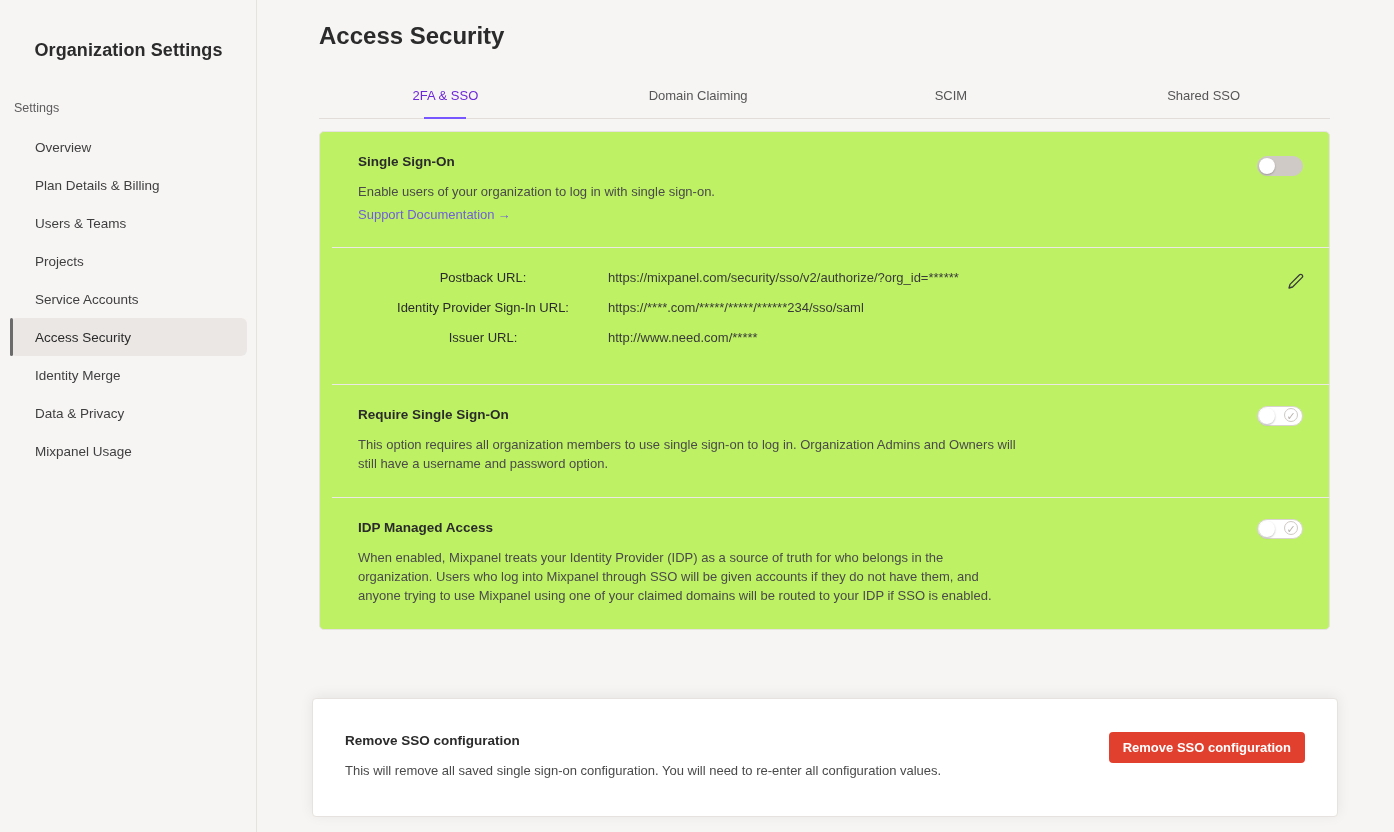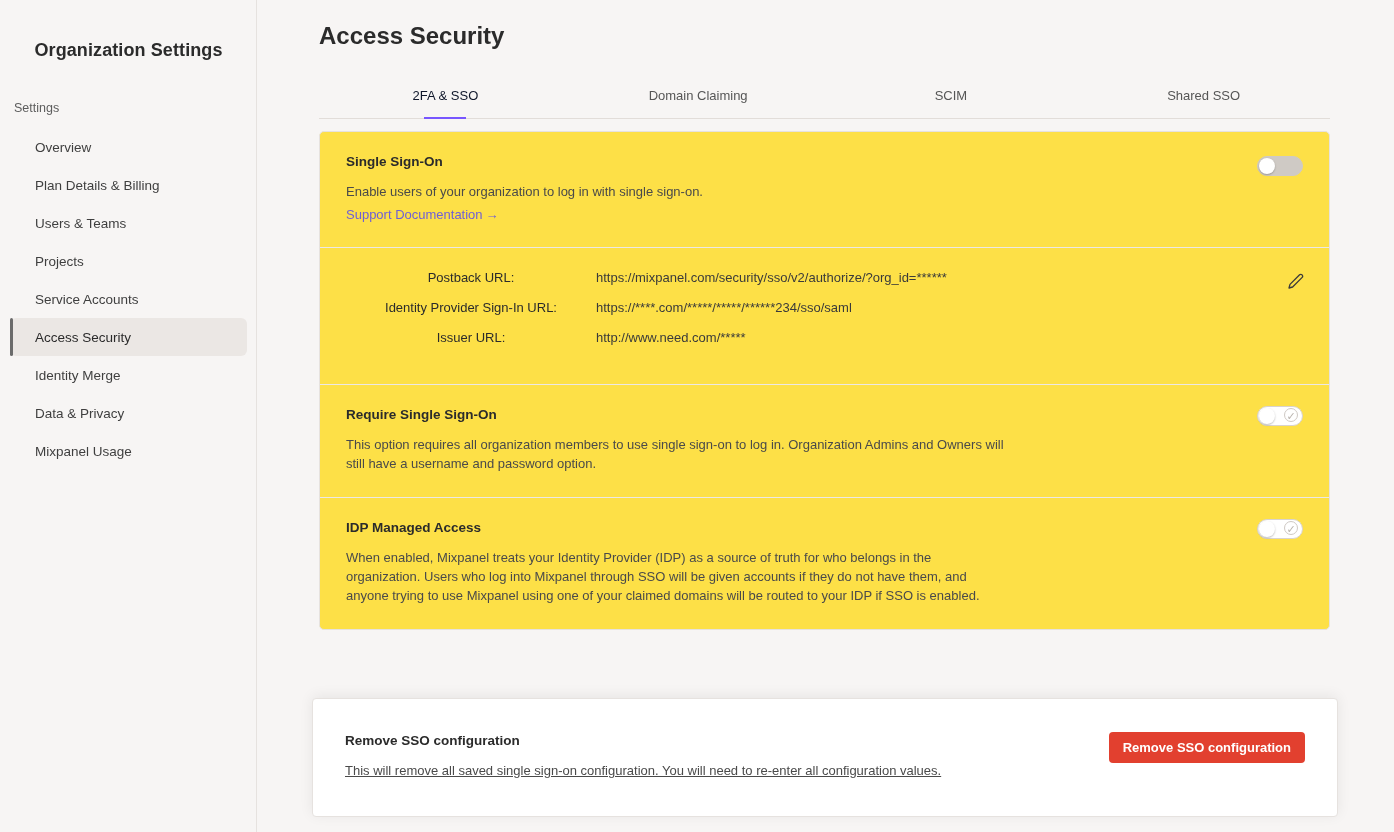--- a/index.html
+++ b/index.html
@@ -105,43 +105,44 @@
   .tab {
     flex: 1;
     text-align: center;
     font-size: 13px;
     color: #565656;
     cursor: pointer;
     padding-top: 8px;
     position: relative;
   }
   .tab.active {
-    color: #0f172a;
+    color: #6d28d9;
     font-weight: normal;
   }
   .tab.active::after {
     content: "";
     position: absolute;
     left: 50%;
     transform: translateX(-50%);
     bottom: -1px;
     width: 42px;
     height: 2px;
     background: #7856ff;
   }
 
   .card {
     position: absolute;
     left: 62px;
     top: 131px;
     width: 1011px;
-    background: #fde047;
+    background: #bef264;
     border: 1px solid #e6e2df;
     border-radius: 5px;
     overflow: hidden;
+    padding-left: 12px;
   }
   .section {
     position: relative;
     padding: 22px 26px 24px 26px;
     border-bottom: 1px solid #ece8e5;
   }
   .section:last-child { border-bottom: none; }
   .sec-title {
     font-size: 13.5px;
     font-weight: bold;
@@ -252,21 +253,20 @@
     font-size: 13.5px;
     font-weight: bold;
     color: #2b2b2b;
   }
   .remove-desc {
     position: absolute;
     left: 32px;
     top: 64px;
     font-size: 13px;
     color: #4a4a4a;
-    text-decoration: underline;
   }
   .remove-btn {
     position: absolute;
     right: 32px;
     top: 33px;
     height: 31px;
     padding: 0 14px;
     background: #e2402f;
     color: #ffffff;
     font-size: 13px;

